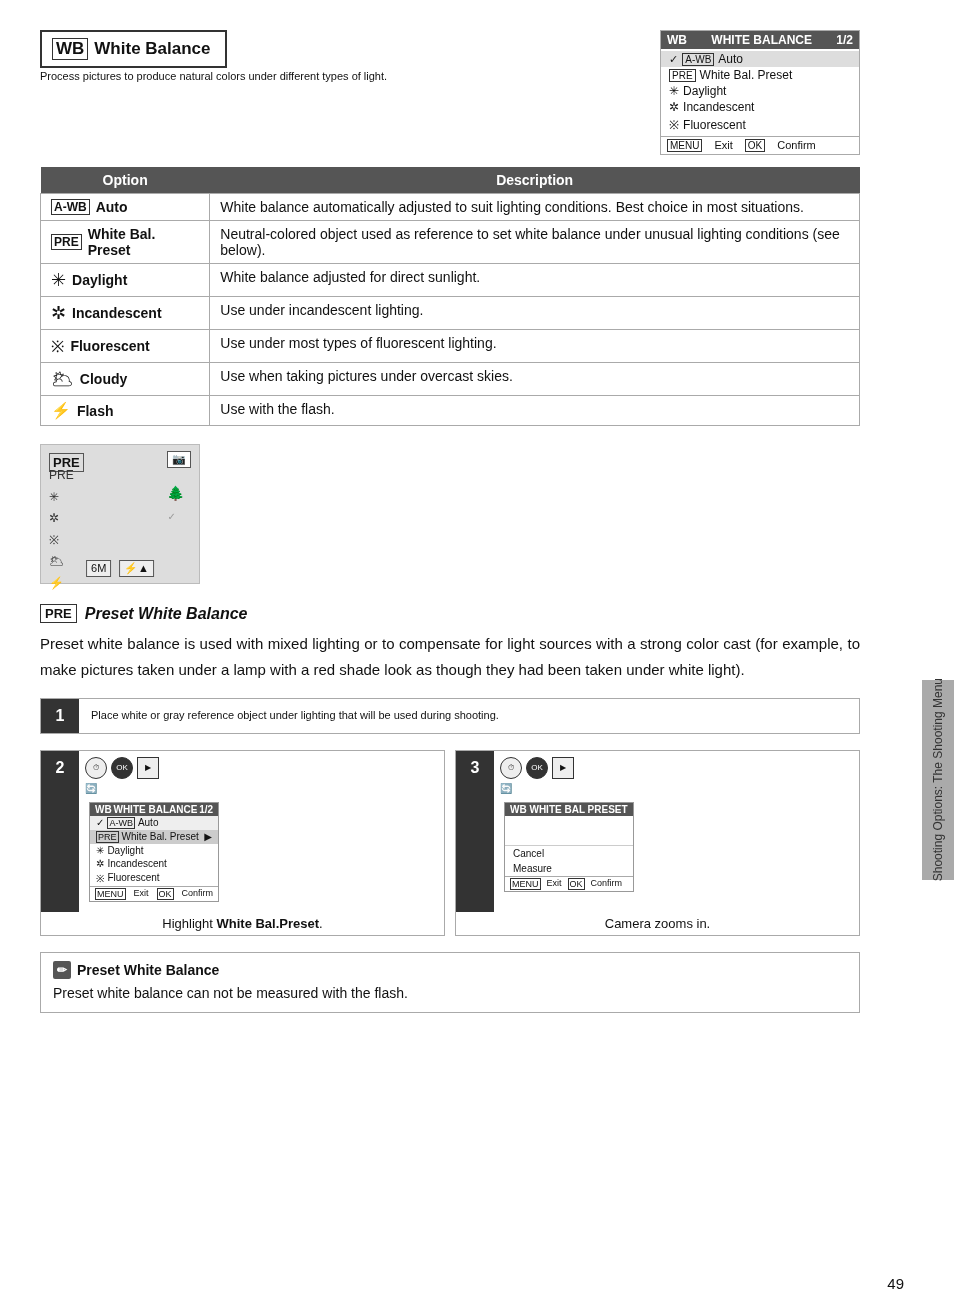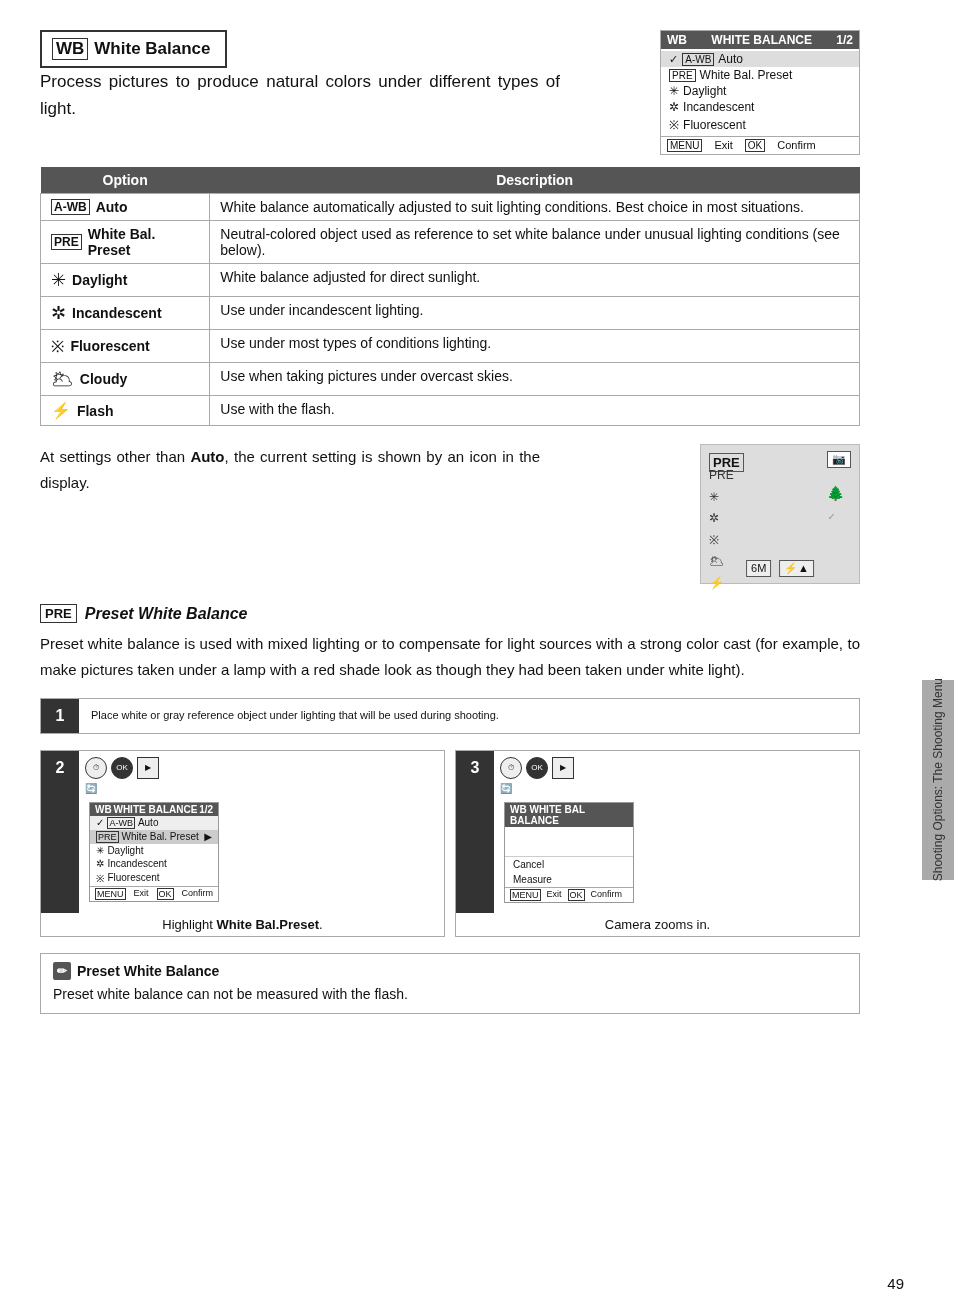--- a/index.html
+++ b/index.html
@@ -37,21 +37,21 @@
     }
 
     .wb-icon {
       font-weight: bold;
       font-size: 17px;
       border: 1.5px solid #333;
       padding: 0 3px;
     }
 
     .wb-intro {
-      font-size: 17px;
+      font-size: 11px;
       line-height: 1.6;
       text-align: justify;
       max-width: 520px;
     }
 
     
     .camera-menu {
       border: 1.5px solid #aaa;
       background: #fff;
       width: 200px;
@@ -514,21 +514,21 @@
         </td>
         <td>Use under incandescent lighting.</td>
       </tr>
       <tr>
         <td>
           <div class="opt-row">
             <span style="font-size:16px;">※</span>
             <span style="font-weight:bold;">Fluorescent</span>
           </div>
         </td>
-        <td>Use under most types of conditions lighting.</td>
+        <td>Use under most types of fluorescent lighting.</td>
       </tr>
       <tr>
         <td>
           <div class="opt-row">
             <span style="font-size:18px;">🌥</span>
             <span style="font-weight:bold;">Cloudy</span>
           </div>
         </td>
         <td>Use when taking pictures under overcast skies.</td>
       </tr>
@@ -538,23 +538,20 @@
             <span style="font-size:16px;">⚡</span>
             <span style="font-weight:bold;">Flash</span>
           </div>
         </td>
         <td>Use with the flash.</td>
       </tr>
     </tbody>
   </table>
 
   <div class="mid-section">
-    <div class="mid-text">
-      <span>At settings other than </span><strong>Auto</strong><span>, the current setting is shown by an icon in the display.</span>
-    </div>
 
     <div class="camera-display">
       <div class="display-pre">PRE</div>
       <div class="display-top-right">📷</div>
       <div class="display-icons-left">
         <div>PRE</div>
         <div>✳</div>
         <div>✲</div>
         <div>※</div>
         <div>🌥</div>
@@ -648,21 +645,21 @@
           <div style="display:flex; align-items:center; gap:4px;">
             <div class="cam-btn-circle" style="font-size:8px;">⏱</div>
             <div class="cam-btn-circle" style="font-size:8px; background:#333; color:#fff;">OK</div>
             <div class="cam-btn-sq" style="font-size:8px;">▶</div>
           </div>
           <div style="font-size:10px; color:#555;">🔄</div>
 
           <div class="wb-preset-ui">
             <div class="wb-preset-header">
               <span>WB</span>
-              <span>WHITE BAL BALANCE</span>
+              <span>WHITE BAL PRESET</span>
             </div>
             <div class="wb-preset-blank"></div>
             <div class="wb-preset-option">Cancel</div>
             <div class="wb-preset-option">Measure</div>
             <div class="wb-preset-footer">
               <span style="border:1px solid #333;padding:0 1px;">MENU</span>
               <span>Exit</span>
               <span style="border:1px solid #333;padding:0 1px;">OK</span>
               <span>Confirm</span>
             </div>

